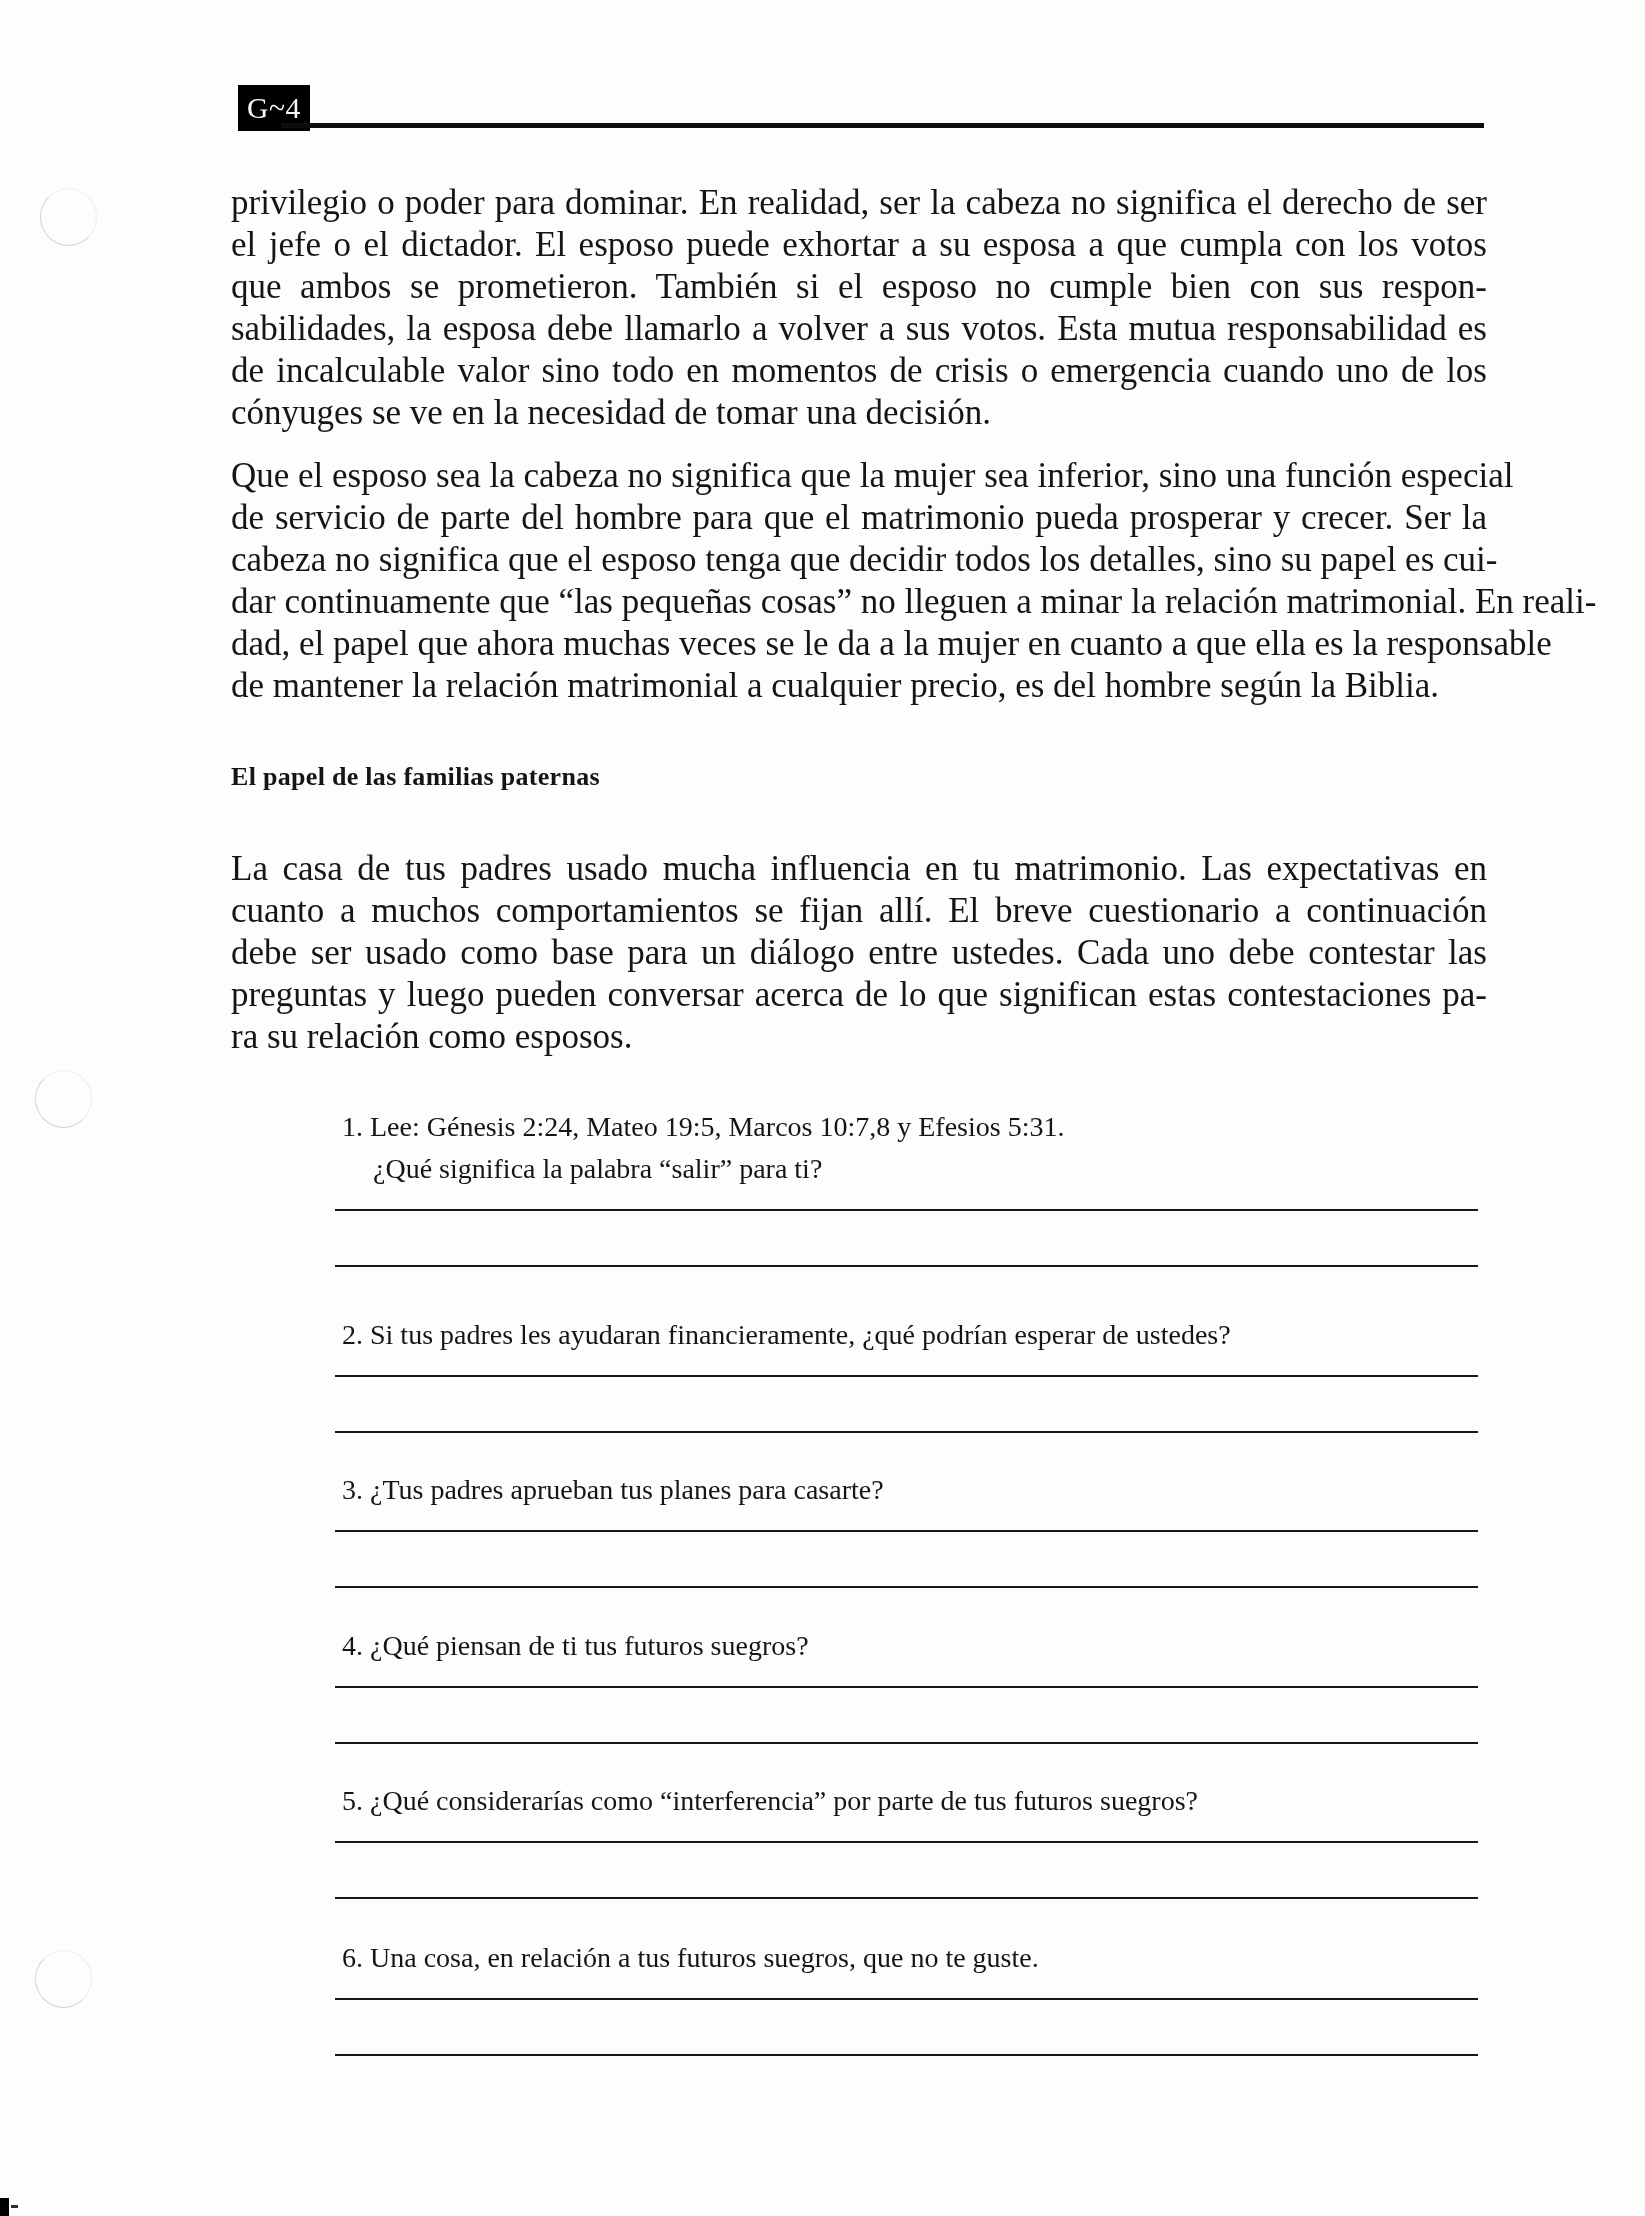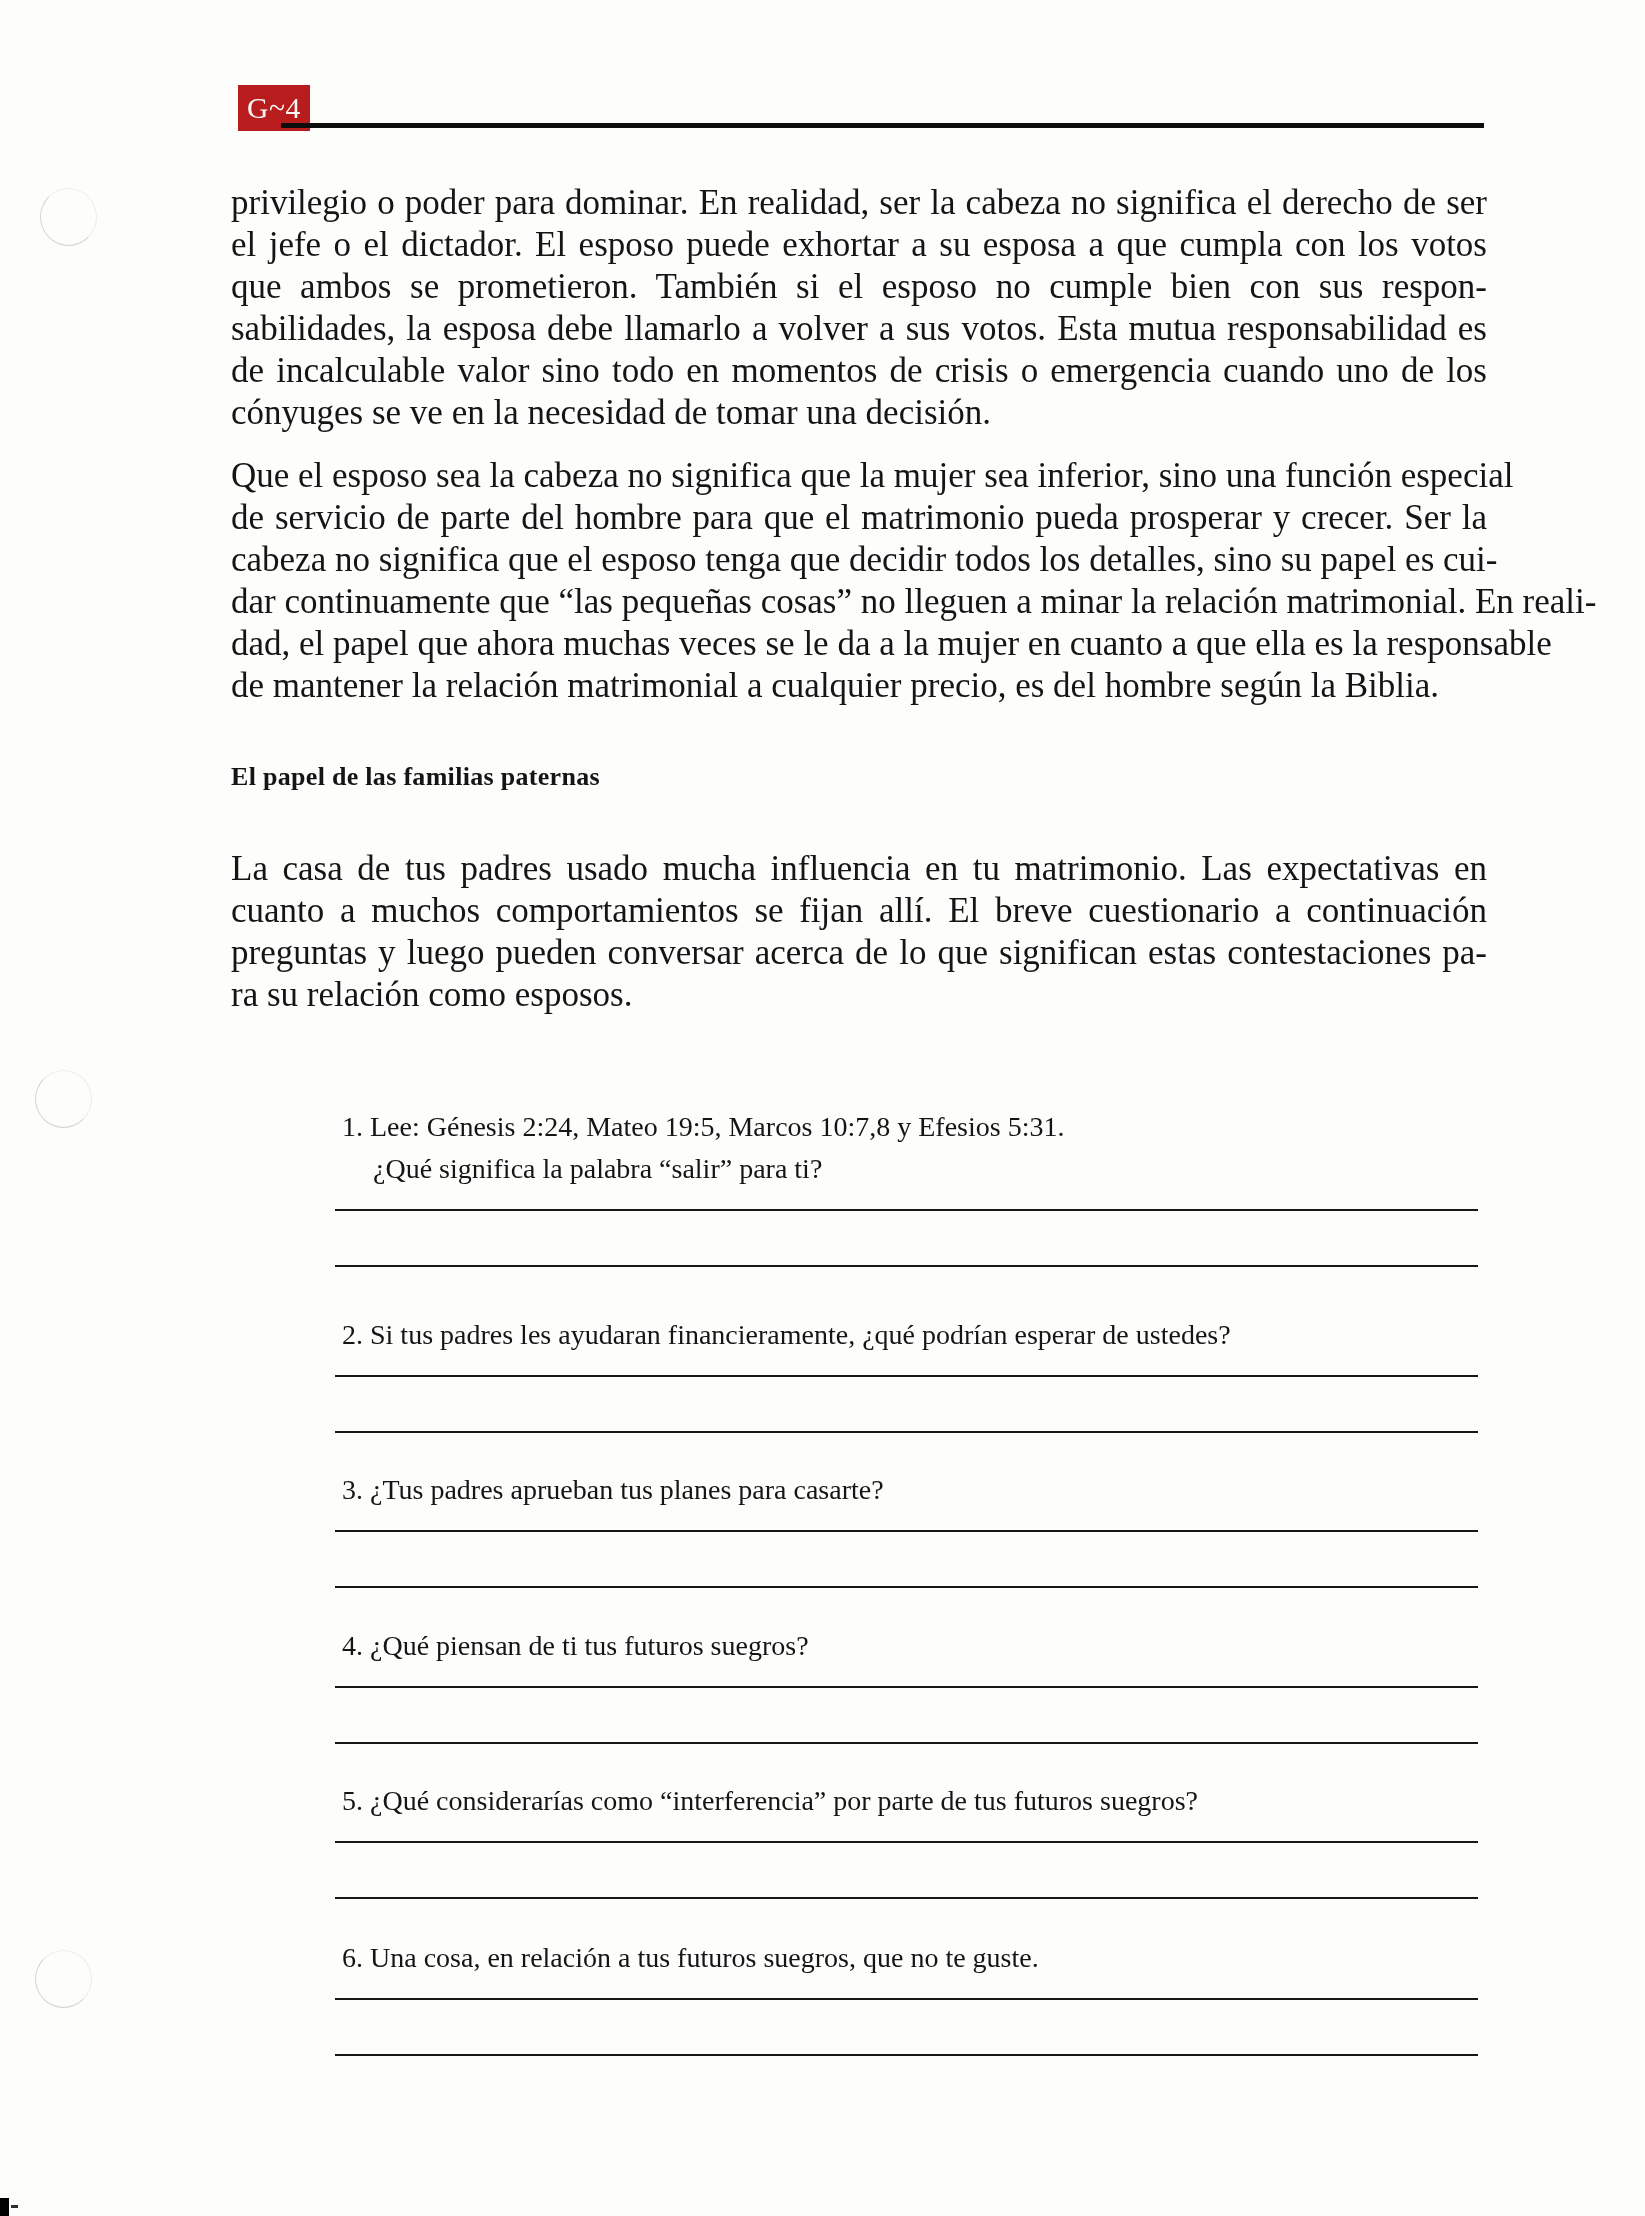--- a/index.html
+++ b/index.html
@@ -11,21 +11,21 @@
     overflow: hidden;
     font-family: "Liberation Serif", "DejaVu Serif", serif;
     color: #151515;
   }
 
   
   .tag-badge {
     position: absolute;
     left: 238px; top: 85px;
     width: 72px; height: 46px;
-    background: #b91c1c;
+    background: #000000;
     color: #f7f7f7;
     font-size: 29.5px;
     display: flex; align-items: center; justify-content: center;
     letter-spacing: 0.7px;
   }
   .header-rule {
     position: absolute;
     left: 281px; top: 123px;
     width: 1203px; height: 5.4px;
     background: #0d0d0d;
@@ -104,20 +104,21 @@
       <div class="line">dar continuamente que “las pequeñas cosas” no lleguen a minar la relación matrimonial. En reali-</div>
       <div class="line">dad, el papel que ahora muchas veces se le da a la mujer en cuanto a que ella es la responsable</div>
       <div class="line last">de mantener la relación matrimonial a cualquier precio, es del hombre según la Biblia.</div>
     </div>
 
   <div class="section-heading">El papel de las familias paternas</div>
 
   <div id="para3" class="col para">
       <div class="line">La casa de tus padres usado mucha influencia en tu matrimonio. Las expectativas en</div>
       <div class="line">cuanto a muchos comportamientos se fijan allí. El breve cuestionario a continuación</div>
+      <div class="line">debe ser usado como base para un diálogo entre ustedes. Cada uno debe contestar las</div>
       <div class="line">preguntas y luego pueden conversar acerca de lo que significan estas contestaciones pa-</div>
       <div class="line last">ra su relación como esposos.</div>
     </div>
 
   <div id="questions">
       <div class="q q1">
         <div class="qline"><span class="qnum">1. </span>Lee: Génesis 2:24, Mateo 19:5, Marcos 10:7,8 y Efesios 5:31.</div>
         <div class="qline qcont">¿Qué significa la palabra “salir” para ti?</div>
         <div class="ans first"></div>
         <div class="ans second"></div>

